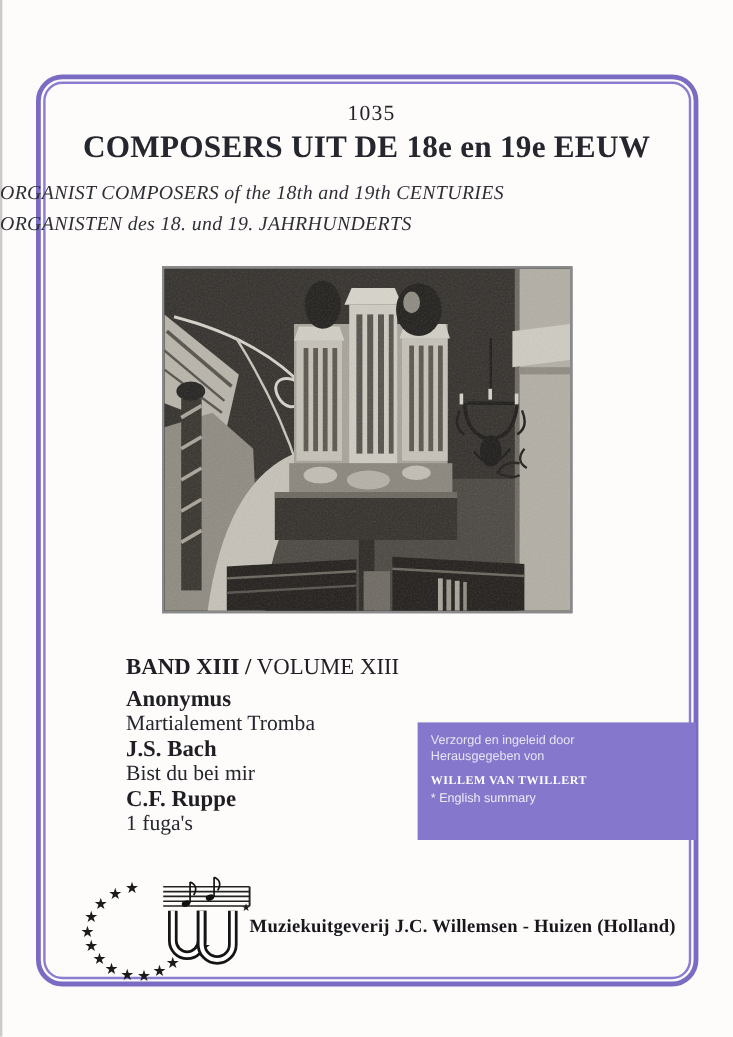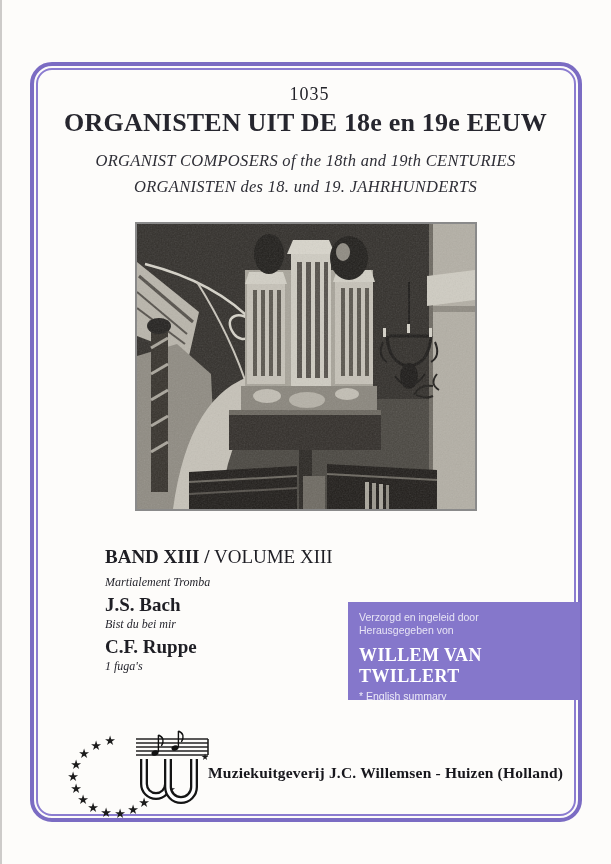--- a/index.html
+++ b/index.html
@@ -15,64 +15,64 @@
     position:absolute;left:30px;top:62px;width:552px;height:760px;
     box-sizing:border-box;border:4px solid #7b6cc3;border-radius:22px;
   }
   .frame-inner{
     position:absolute;inset:2px;border:2px solid #8b7cd0;border-radius:16px;
   }
   .catalog{position:absolute;top:84px;left:4px;width:611px;text-align:center;
     font-size:18px;letter-spacing:1px;color:#232329;}
   .title{position:absolute;top:108px;left:0;width:611px;text-align:center;
     font-size:26px;font-weight:bold;letter-spacing:.2px;color:#26262e;}
-  .subtitle{position:absolute;left:0;width:611px;text-align:center;
+  .subtitle{position:absolute;left:0;width:611px;text-align:left;
     font-size:16.5px;font-style:italic;color:#2e2e36;letter-spacing:.3px;}
   .subtitle.en{top:151px;}
   .subtitle.de{top:177px;}
   .photo{
     position:absolute;left:135px;top:222px;width:342px;height:289px;
     box-sizing:border-box;border:2px solid #8a8a8a;background:#444;
   }
   .photo svg{display:block;width:100%;height:100%;}
   
   .textcol{position:absolute;left:105px;top:546px;width:240px;}
   .volume-line{font-size:19px;line-height:21px;margin-bottom:6px;color:#1e1e24;}
   .volume-line .band{font-weight:bold;}
   .work-name{font-size:19px;font-weight:bold;line-height:20px;color:#1e1e24;}
-  .work-title{font-size:12px;font-style:italic;line-height:18px;margin-bottom:4px;color:#26262e;}
+  .work-title{font-size:18px;line-height:18px;margin-bottom:4px;color:#26262e;}
   
   .editor-box{
     position:absolute;left:348px;top:602px;width:232px;height:98px;
     box-sizing:border-box;background:#8577cb;padding:9px 11px 0 11px;
   }
   .editor-box .small{font-size:10.5px;line-height:12.5px;color:rgba(255,255,255,.8);
     font-family:"Liberation Sans","DejaVu Sans",sans-serif;}
-  .editor-box .name{font-size:18px;font-weight:bold;letter-spacing:.4px;color:#ffffff;margin-top:9px;}
+  .editor-box .name{font-size:10px;font-weight:bold;letter-spacing:.4px;color:#ffffff;margin-top:9px;}
   .editor-box .note{font-size:10.5px;color:rgba(255,255,255,.85);margin-top:3px;
     font-family:"Liberation Sans","DejaVu Sans",sans-serif;}
   
   .logo-star{position:absolute;font-size:13px;color:#1b1b1b;transform:translate(-50%,-50%);line-height:1;}
   .logo-star.tiny{font-size:9px;}
   .monogram{position:absolute;left:130px;top:729px;width:85px;height:78px;}
   .publisher{position:absolute;left:208px;top:764px;width:380px;
     font-size:15.5px;font-weight:bold;letter-spacing:.2px;color:#17171c;}
 </style>
 </head>
 <body>
 
 <div class="scan-edge"></div>
 
 <div class="frame">
   <div class="frame-inner"></div>
 </div>
 
 <div class="catalog">1035</div>
 
-<div class="title">ORGANISTEN UIT DE 18e en 19e EEUW</div>
+<div class="title">COMPOSERS UIT DE 18e en 19e EEUW</div>
 <div class="subtitle en">ORGANIST COMPOSERS of the 18th and 19th CENTURIES</div>
 <div class="subtitle de">ORGANISTEN des 18. und 19. JAHRHUNDERTS</div>
 
 <div class="photo">
   <svg viewBox="0 0 338 285" preserveAspectRatio="none">
     <defs>
       <filter id="grain">
         <feTurbulence type="fractalNoise" baseFrequency="0.7" numOctaves="2" stitchTiles="stitch"></feTurbulence>
         <feColorMatrix type="saturate" values="0"></feColorMatrix>
       </filter>
@@ -162,20 +162,21 @@
 
     <rect width="338" height="285" filter="url(#grain)" opacity="0.16"></rect>
   </svg>
 </div>
 
 <div class="textcol">
   <div class="volume-line">
     <span class="band">BAND XIII /</span>
     <span class="vol">VOLUME XIII</span>
   </div>
+  <div class="work-name">Anonymus</div>
   <div class="work-title">Martialement Tromba</div>
   <div class="work-name">J.S. Bach</div>
   <div class="work-title">Bist du bei mir</div>
   <div class="work-name">C.F. Ruppe</div>
   <div class="work-title">1 fuga's</div>
 </div>
 
 <div class="editor-box">
   <div class="small">Verzorgd en ingeleid door</div>
   <div class="small">Herausgegeben von</div>

